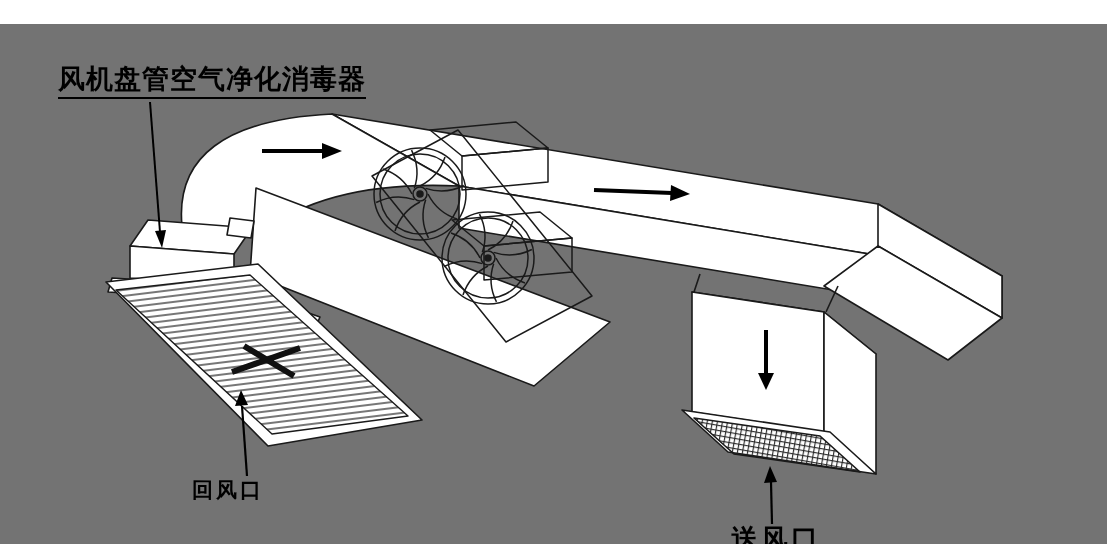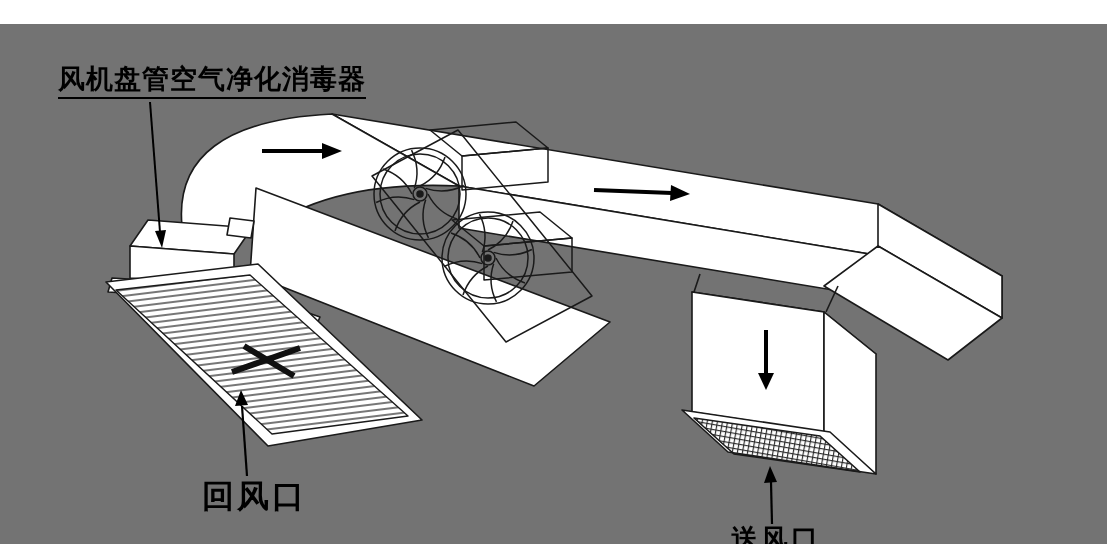--- a/index.html
+++ b/index.html
@@ -20,22 +20,22 @@
     line-height:1.1;
   }
   .label.title{
     left:58px;top:40px;
     font-size:27px;
     border-bottom:2px solid #000;
     padding-bottom:3px;
     letter-spacing:1px;
   }
   .label.return{
-    left:202px;top:455px;
-    font-size:32px;
+    left:192px;top:455px;
+    font-size:21px;
     letter-spacing:3px;
   }
   .label.supply{
     left:731px;top:500px;
     font-size:27px;
     letter-spacing:3px;
     text-decoration:underline;
   }
 </style>
 </head>

